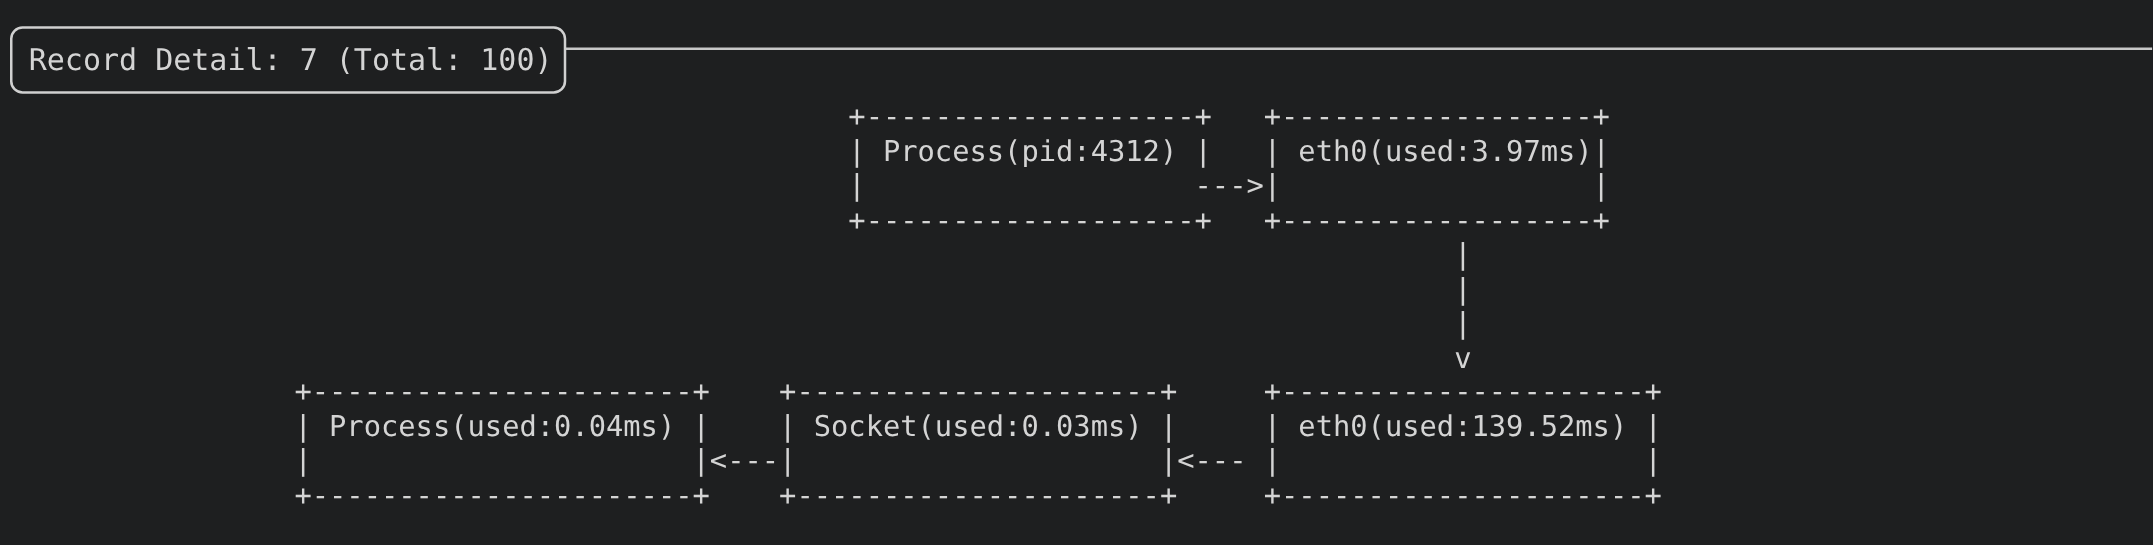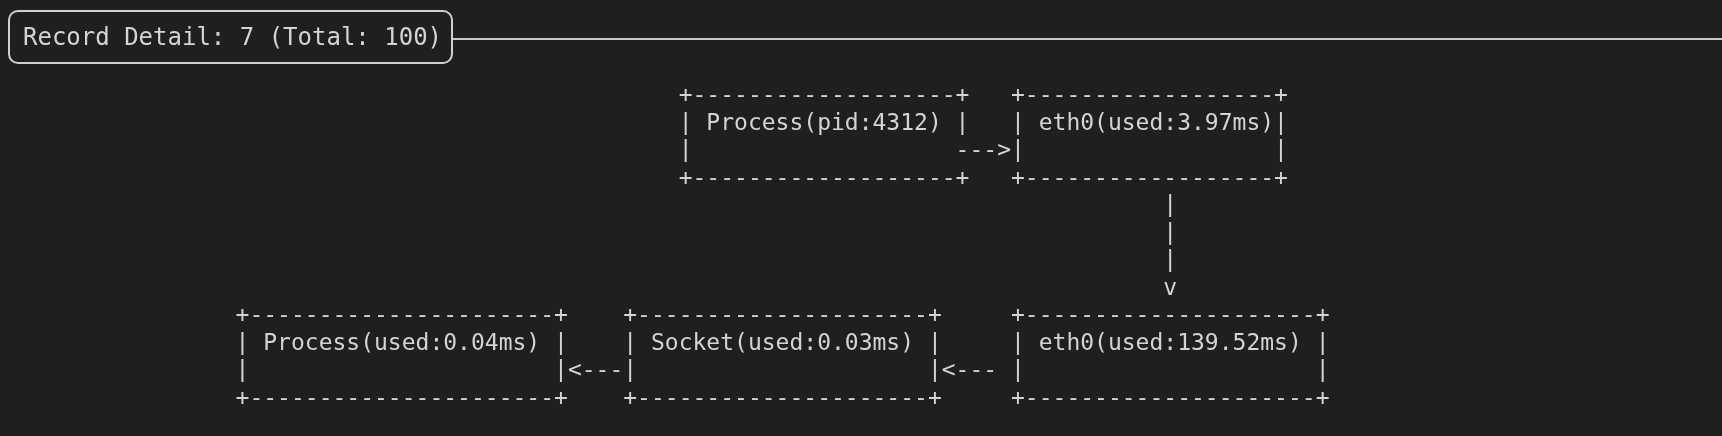--- a/index.html
+++ b/index.html
@@ -11,21 +11,21 @@
     position: relative;
     width: 1722px;
     height: 436px;
     background: #1e1f20;
     overflow: hidden;
     font-family: "DejaVu Sans Mono", "Liberation Mono", monospace;
   }
   .title-box {
     position: absolute;
     left: 8px;
-    top: 10px;
+    top: 21px;
     width: 445px;
     height: 54px;
     box-sizing: border-box;
     border: 2px solid #d0d0d0;
     border-radius: 10px;
     background: #1e1f20;
     display: flex;
     align-items: center;
     padding-left: 13px;
     z-index: 2;

